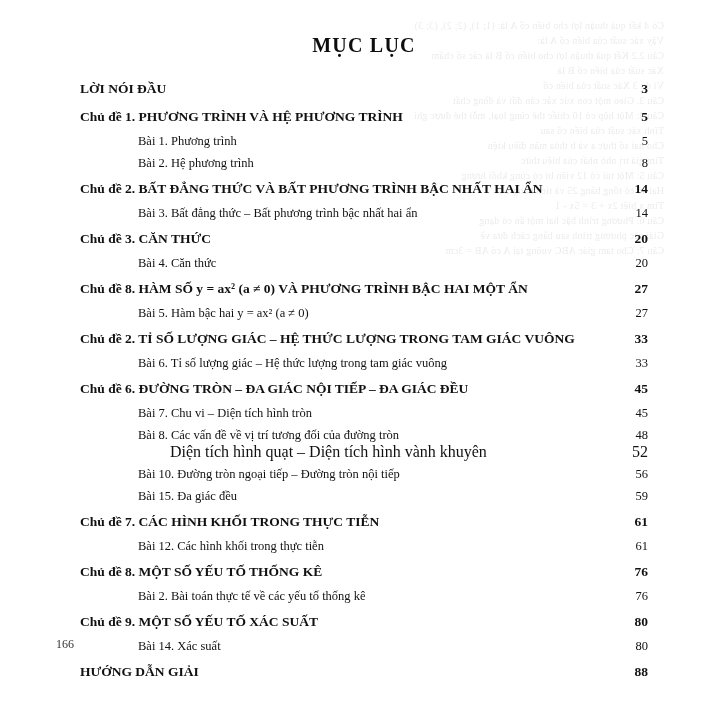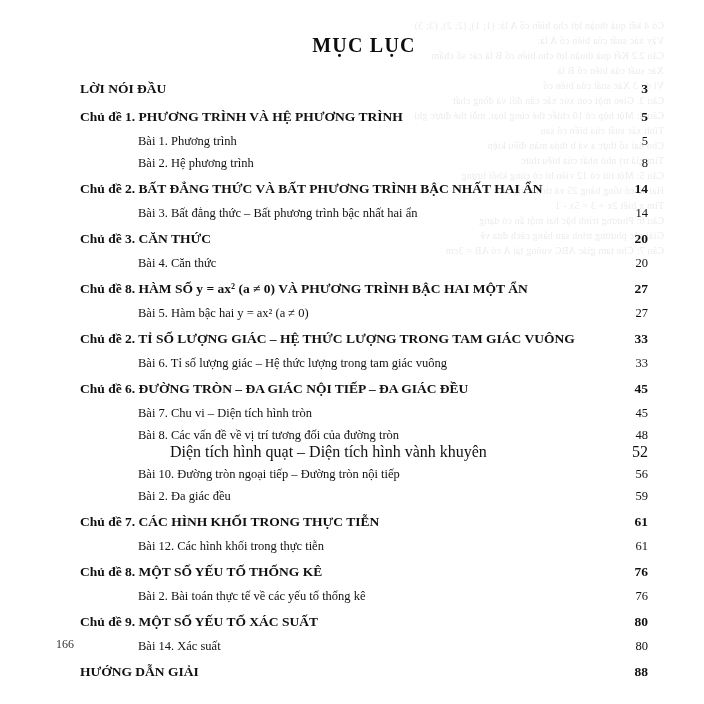--- a/index.html
+++ b/index.html
@@ -206,21 +206,21 @@
         <span class="label">Diện tích hình quạt – Diện tích hình vành khuyên</span>
         <span class="filler"></span>
         <span class="pagenum">52</span>
       </div>
       <div class="row lvl1">
         <span class="label">Bài 10. Đường tròn ngoại tiếp – Đường tròn nội tiếp</span>
         <span class="filler"></span>
         <span class="pagenum">56</span>
       </div>
       <div class="row lvl1">
-        <span class="label">Bài 2. Đa giác đều</span>
+        <span class="label">Bài 15. Đa giác đều</span>
         <span class="filler"></span>
         <span class="pagenum">59</span>
       </div>
       <div class="row lvl0">
         <span class="label">Chủ đề 7.  CÁC HÌNH KHỐI TRONG THỰC TIỄN</span>
         <span class="filler"></span>
         <span class="pagenum">61</span>
       </div>
       <div class="row lvl1">
         <span class="label">Bài 12. Các hình khối trong thực tiễn</span>

